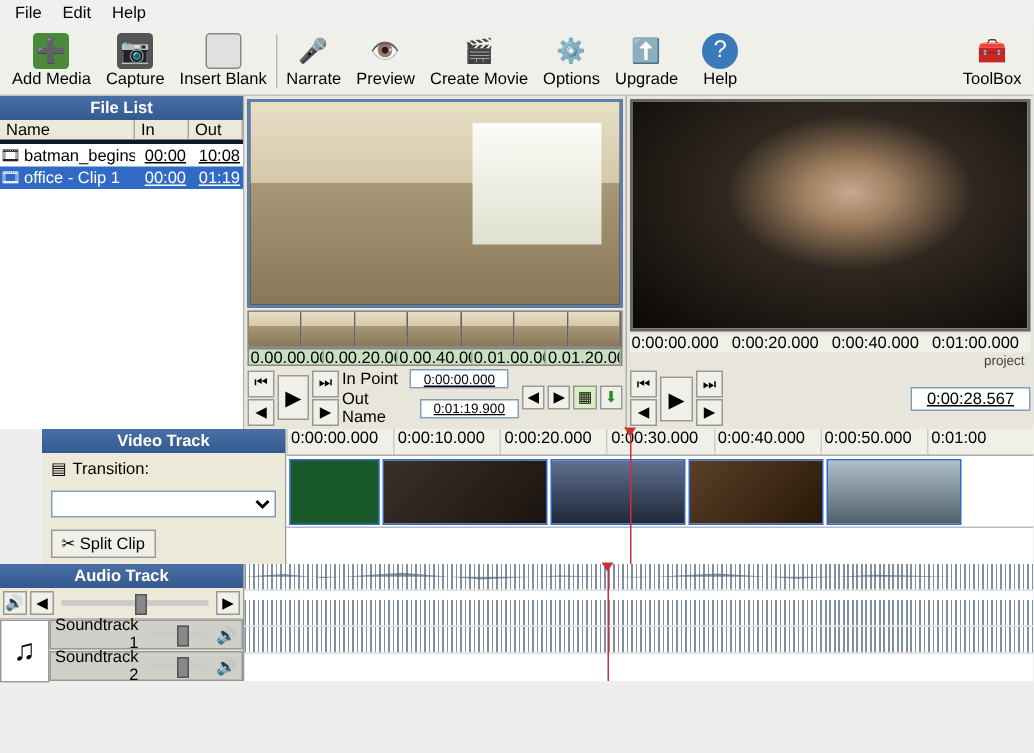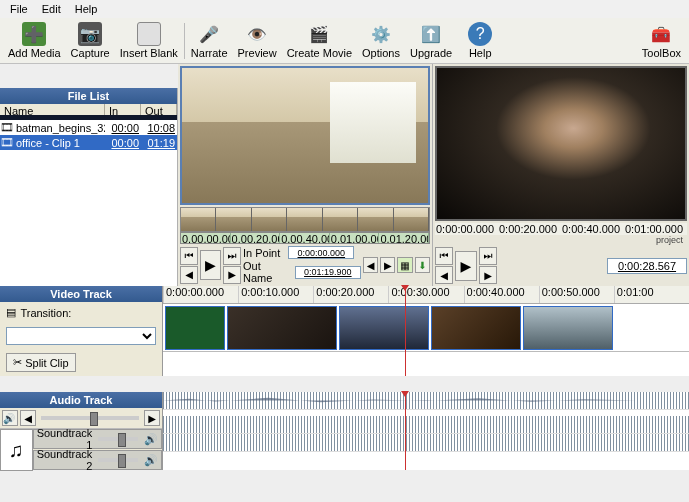--- a/index.html
+++ b/index.html
@@ -4,23 +4,23 @@
 <style>
 * { margin: 0; padding: 0; box-sizing: border-box; font-family: Tahoma, Arial, sans-serif; font-size: 11px; }
 body { background: #eeeeee; width: 689px; height: 502px; overflow: hidden; }
 .menubar { background: #f0f0f0; height: 18px; padding: 2px 4px; display: flex; gap: 2px; }
 .menubar span { padding: 1px 6px; cursor: default; }
 .toolbar { background: #f0f0ea; height: 46px; display: flex; gap: 2px; padding: 2px 4px; border-bottom: 1px solid #c0c0c0; align-items: center; }
 .tool-btn { display: flex; flex-direction: column; align-items: center; gap: 1px; padding: 2px 4px; cursor: pointer; min-width: 44px; }
 .tool-icon { width: 24px; height: 24px; border-radius: 3px; display: flex; align-items: center; justify-content: center; font-size: 16px; }
 .tool-spacer { flex: 1; }
 .main-row { display: flex; height: 222px; }
-.left-panel { width: 178px; display: flex; flex-direction: column; background: #fff; border-right: 1px solid #b0b0b0; margin-top: 24px; }
+.left-panel { width: 163px; display: flex; flex-direction: column; background: #fff; border-right: 1px solid #b0b0b0; }
 .panel-header { background: linear-gradient(#4a6fa5, #335a8f); color: #fff; text-align: center; height: 16px; line-height: 16px; font-weight: bold; }
-.file-list-head { display: flex; background: #ece9d8; border-bottom: 5px solid #0f172a; height: 16px; }
+.file-list-head { display: flex; background: #ece9d8; border-bottom: 3px solid #0f172a; height: 16px; }
 .file-list-head span { padding: 1px 4px; border-right: 1px solid #aca899; }
 .file-list-head .col-name { flex: 1; }
 .file-list-head .col-in, .file-list-head .col-out { width: 36px; }
 .file-list-body { flex: 1; background: #fff; overflow: hidden; }
 .file-row { display: flex; height: 15px; align-items: center; }
 .file-row.selected { background: #316ac5; color: #fff; }
 .file-row .icon { width: 14px; text-align: center; }
 .file-row .name { flex: 1; padding-left: 2px; overflow: hidden; white-space: nowrap; }
 .file-row .in, .file-row .out { width: 36px; text-align: right; padding-right: 2px; text-decoration: underline; }
 .preview-panel { width: 255px; background: #e8e6da; border-right: 1px solid #b0b0b0; display: flex; flex-direction: column; }
@@ -37,38 +37,38 @@
 .inout-block { display: flex; flex-direction: column; gap: 1px; font-size: 9px; }
 .inout-row { display: flex; align-items: center; gap: 8px; }
 .inout-row input { width: 66px; height: 13px; font-size: 9px; border: 1px solid #7f9db9; text-decoration: underline; text-align: center; }
 .small-btn { width: 16px; height: 16px; background: #f0f0e8; border: 1px solid #999; display:flex;align-items:center;justify-content:center;font-size:10px; cursor:pointer; }
 .movie-panel { flex: 1; background: #e8e6da; display: flex; flex-direction: column; }
 .movie-video { margin: 2px; background: #000; height: 170px; border: 2px solid #666; position: relative; overflow: hidden; }
 .boy-scene { width:100%; height:100%; background: radial-gradient(ellipse at 55% 40%, #c8a890 0%, #a08060 15%, #302820 40%, #0a0806 100%); }
 .movie-timecode { display: flex; height: 12px; margin: 0 2px; font-size: 8px; background: #f0f0e8; }
 .movie-timecode span { flex: 1; padding-left: 1px; overflow: hidden; }
 .project-label { text-align: right; padding-right: 6px; font-size: 9px; color: #444; }
-.video-track-section { display: flex; }
+.video-track-section { display: flex; margin-left: 28px; }
 .video-track-left { width: 163px; background: #ece9d8; border-right: 1px solid #999; }
 .transition-row { padding: 4px 6px; display: flex; align-items: center; gap: 4px; }
 .transition-row select { flex: 1; height: 18px; background: #fff; border: 1px solid #7f9db9; }
 .split-btn { margin: 4px 6px; padding: 2px 6px; background: #f0f0e8; border: 1px solid #999; cursor: pointer; display: inline-flex; align-items: center; gap: 3px; }
 .timeline-area { flex: 1; background: #fff; position: relative; }
 .timeline-ruler { height: 18px; background: #f0f0e8; border-bottom: 1px solid #aaa; display: flex; font-size: 8px; position: relative; }
 .timeline-ruler span { flex: 1; padding-left: 2px; border-left: 1px solid #ccc; }
 .playhead { position: absolute; left: 46%; top: 0; bottom: 0; width: 1px; background: #cc3030; z-index: 5; }
 .playhead::before { content:""; position:absolute; top:-1px; left:-4px; width:0;height:0;border-left:4px solid transparent;border-right:4px solid transparent;border-top:6px solid #cc3030; }
 .clips-row { height: 48px; background: #fff; display: flex; gap: 2px; padding: 2px; border-bottom: 1px solid #bbb; }
 .clip-thumb { height: 44px; border: 1px solid #316ac5; }
 .clip1 { width: 60px; background: #1a5a2a; }
 .clip2 { width: 110px; background: linear-gradient(135deg,#3a3028,#1a1410); }
 .clip3 { width: 90px; background: linear-gradient(180deg,#607090,#202838); }
 .clip4 { width: 90px; background: linear-gradient(135deg,#5a4028,#281808); }
 .clip5 { width: 90px; background: linear-gradient(180deg,#b0c0c8,#506068); }
-.audio-section { display: flex; height: 78px; margin-top: 16px; }
+.audio-section { display: flex; height: 78px; }
 .audio-left { width: 163px; background: #ece9d8; border-right: 1px solid #999; }
 .audio-ctrl-row { display: flex; gap: 2px; padding: 2px; border-bottom: 1px solid #bbb; align-items: center; }
 .audio-slider { flex: 1; height: 4px; background: #ccc; position: relative; margin: 0 3px; }
 .audio-slider::after { content:""; position:absolute; left:50%; top:-4px; width:6px; height:12px; background:#888; border:1px solid #555; }
 .soundtrack-block { display: flex; }
 .note-icon { width: 36px; height: 42px; background: #fff; border: 1px solid #999; display:flex;align-items:center;justify-content:center;font-size:20px; }
 .soundtrack-rows { flex: 1; text-align: right; }
 .soundtrack-row { height: 20px; background: #d0d0c8; border: 1px solid #999; display: flex; align-items: center; padding: 0 3px; gap: 3px; margin-bottom: 1px; }
 .soundtrack-row .sname { flex: 1; }
 .audio-timeline { flex: 1; background: #fff; position: relative; }

